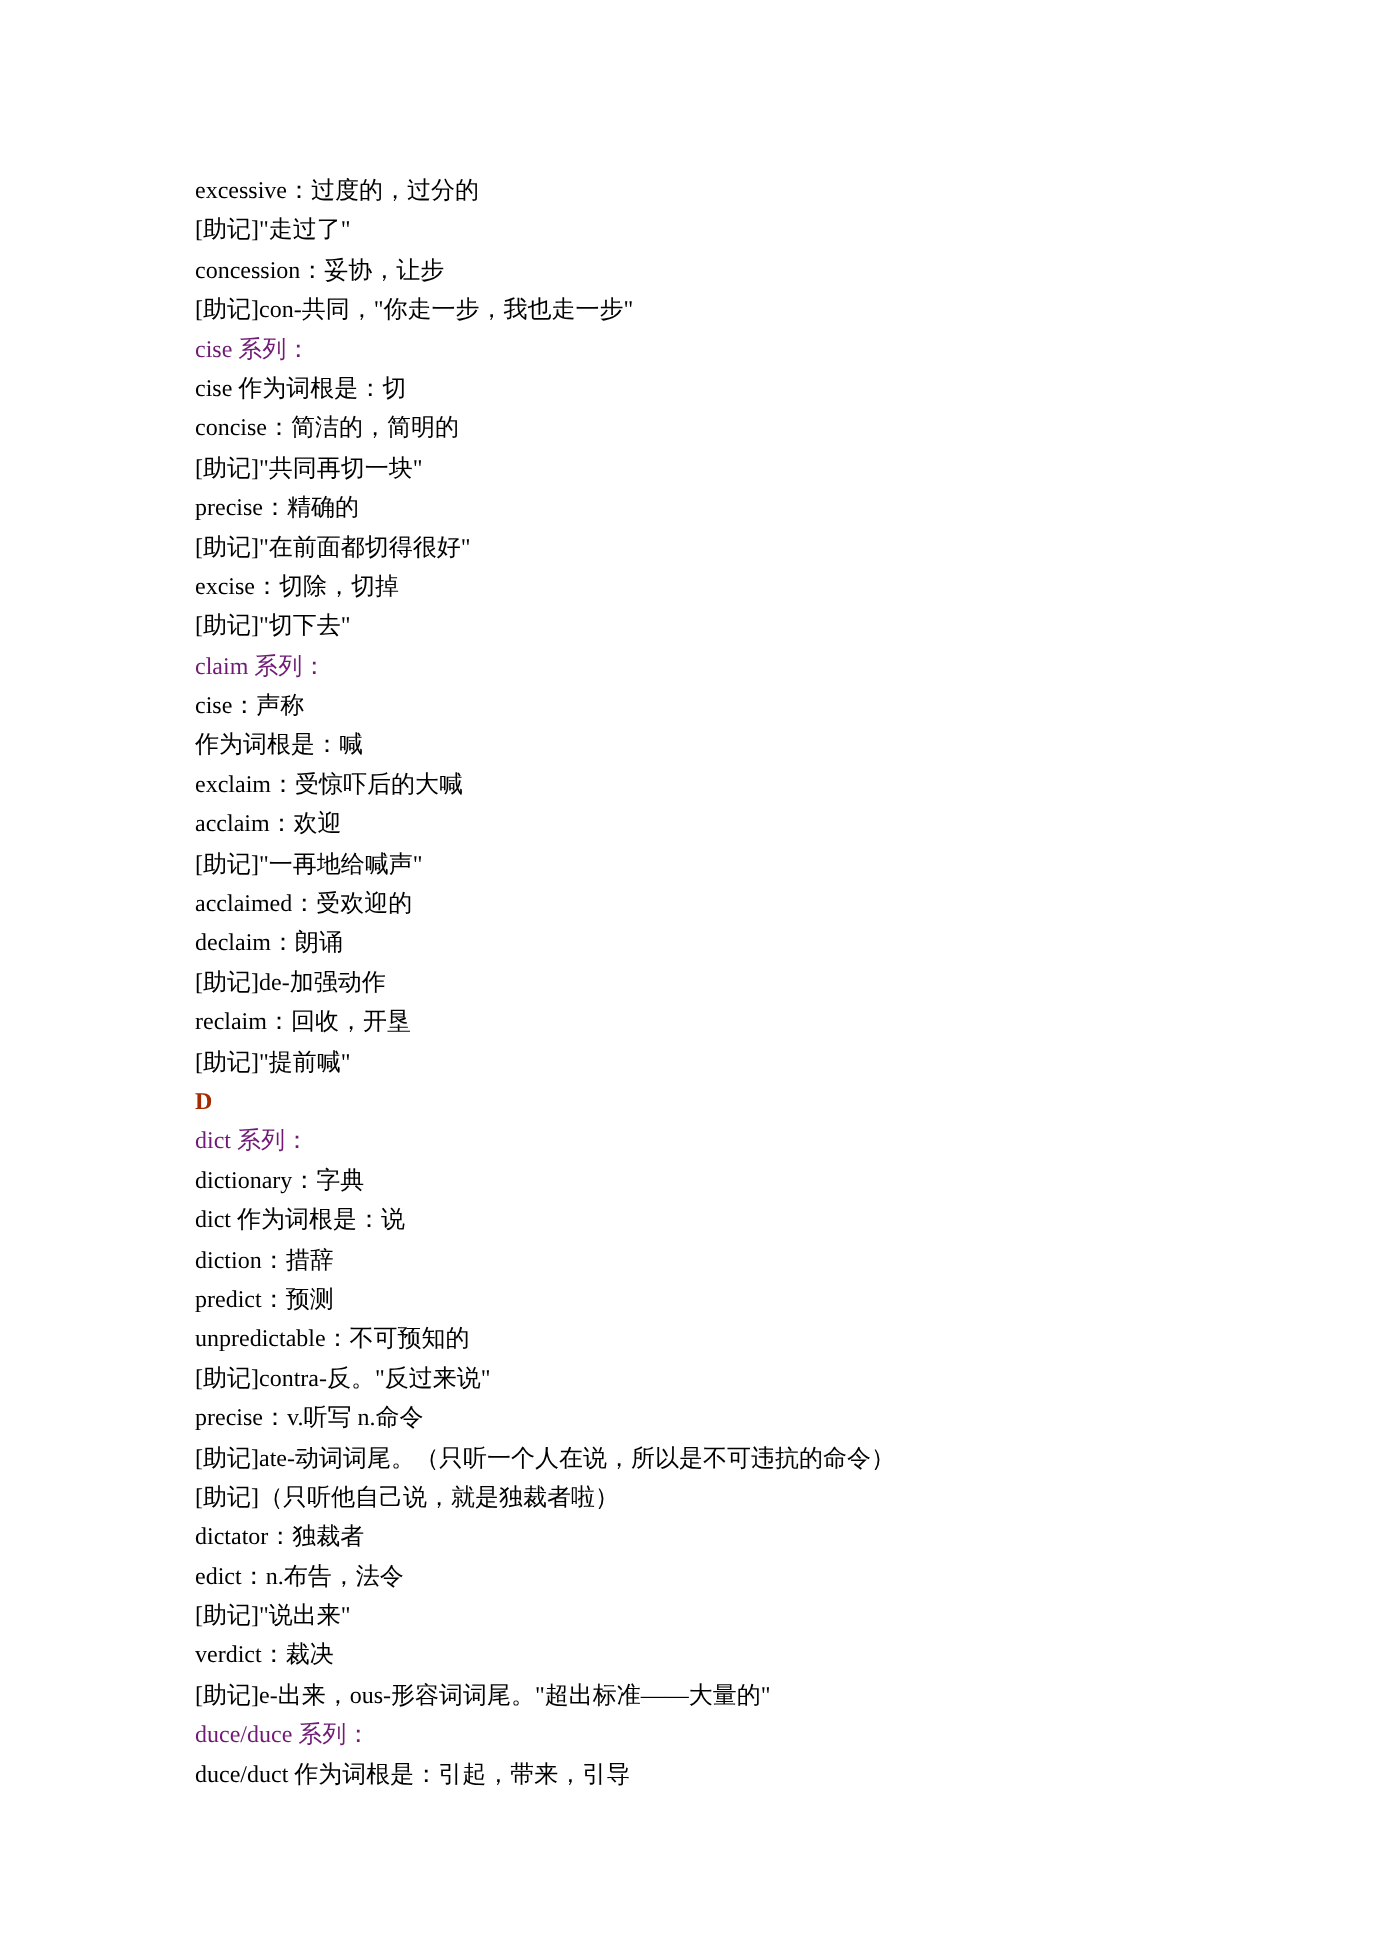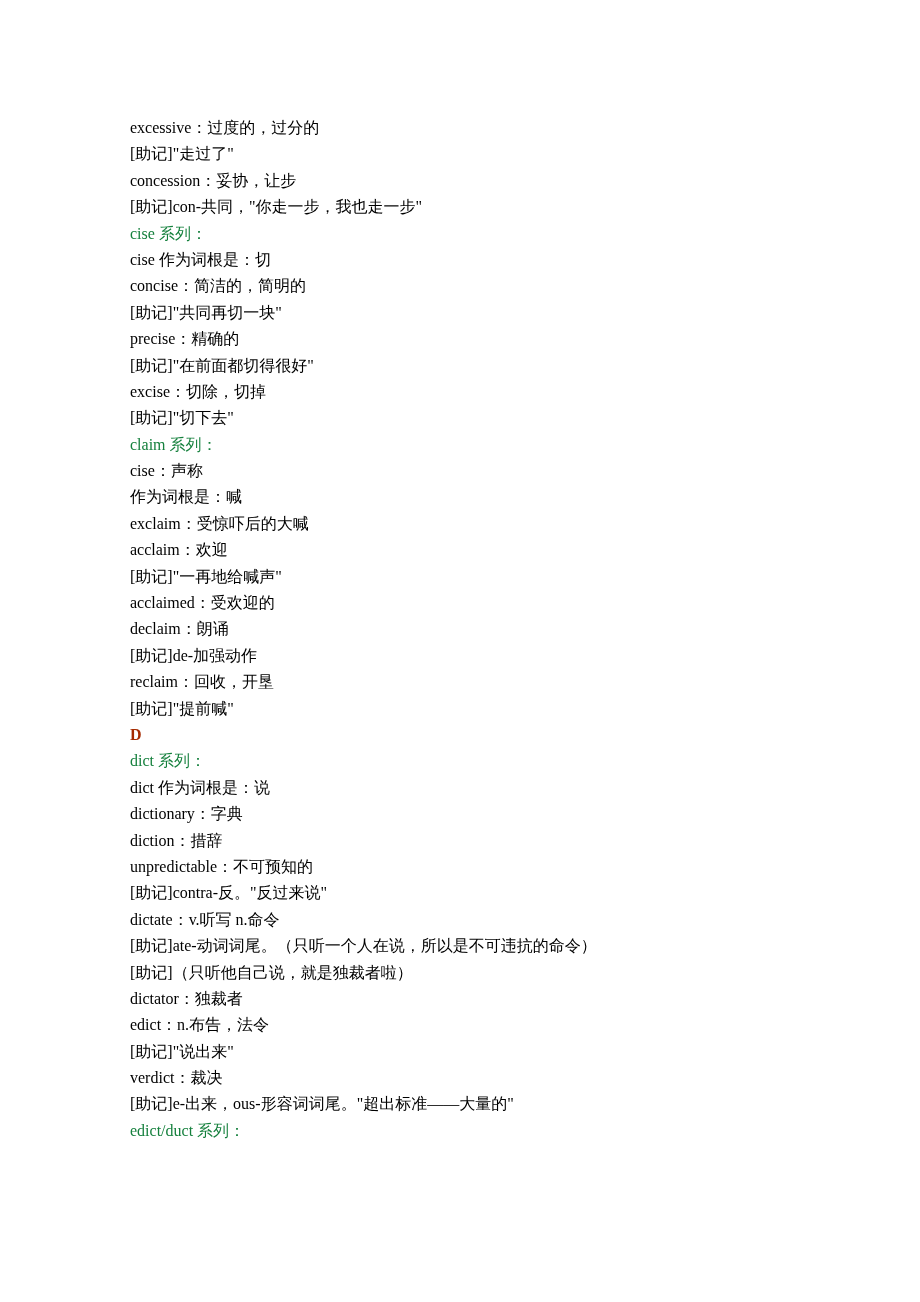--- a/index.html
+++ b/index.html
@@ -12,21 +12,21 @@
   .page {
     padding: 115px 130px 60px 130px;
     font-size: 16px;
     line-height: 1.65;
     color: #000;
   }
   .line {
     display: block;
   }
   .heading-blue {
-    color: #15803d;
+    color: #701a75;
   }
   .heading-red {
     color: #a52a00;
     font-weight: bold;
     font-family: "Times New Roman", serif;
   }
 </style>
 </head>
 <body>
 
@@ -49,27 +49,29 @@
     <span class="line ">exclaim：受惊吓后的大喊</span>
     <span class="line ">acclaim：欢迎</span>
     <span class="line ">[助记]"一再地给喊声"</span>
     <span class="line ">acclaimed：受欢迎的</span>
     <span class="line ">declaim：朗诵</span>
     <span class="line ">[助记]de-加强动作</span>
     <span class="line ">reclaim：回收，开垦</span>
     <span class="line ">[助记]"提前喊"</span>
     <span class="line heading-red">D</span>
     <span class="line heading-blue">dict 系列：</span>
+    <span class="line ">dictionary：字典</span>
     <span class="line ">dict 作为词根是：说</span>
-    <span class="line ">dictionary：字典</span>
     <span class="line ">diction：措辞</span>
+    <span class="line ">predict：预测</span>
     <span class="line ">unpredictable：不可预知的</span>
     <span class="line ">[助记]contra-反。"反过来说"</span>
-    <span class="line ">dictate：v.听写 n.命令</span>
+    <span class="line ">precise：v.听写 n.命令</span>
     <span class="line ">[助记]ate-动词词尾。（只听一个人在说，所以是不可违抗的命令）</span>
     <span class="line ">[助记]（只听他自己说，就是独裁者啦）</span>
     <span class="line ">dictator：独裁者</span>
     <span class="line ">edict：n.布告，法令</span>
     <span class="line ">[助记]"说出来"</span>
     <span class="line ">verdict：裁决</span>
     <span class="line ">[助记]e-出来，ous-形容词词尾。"超出标准——大量的"</span>
-    <span class="line heading-blue">edict/duct 系列：</span>
+    <span class="line heading-blue">duce/duce 系列：</span>
+    <span class="line ">duce/duct 作为词根是：引起，带来，引导</span>
   </div>
 
 </body></html>

